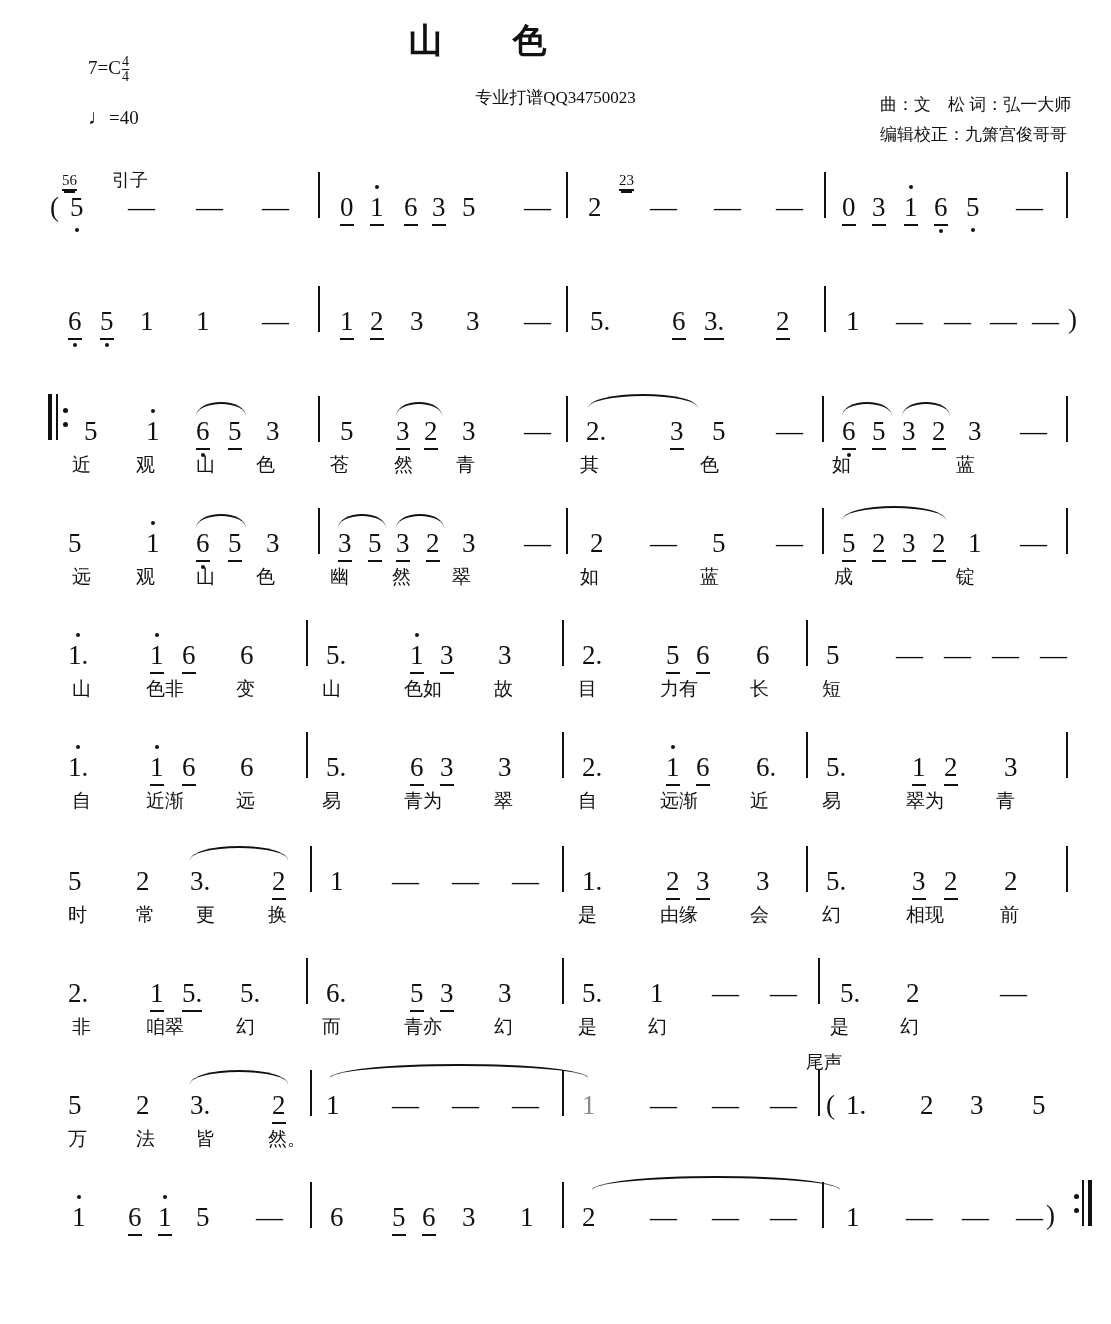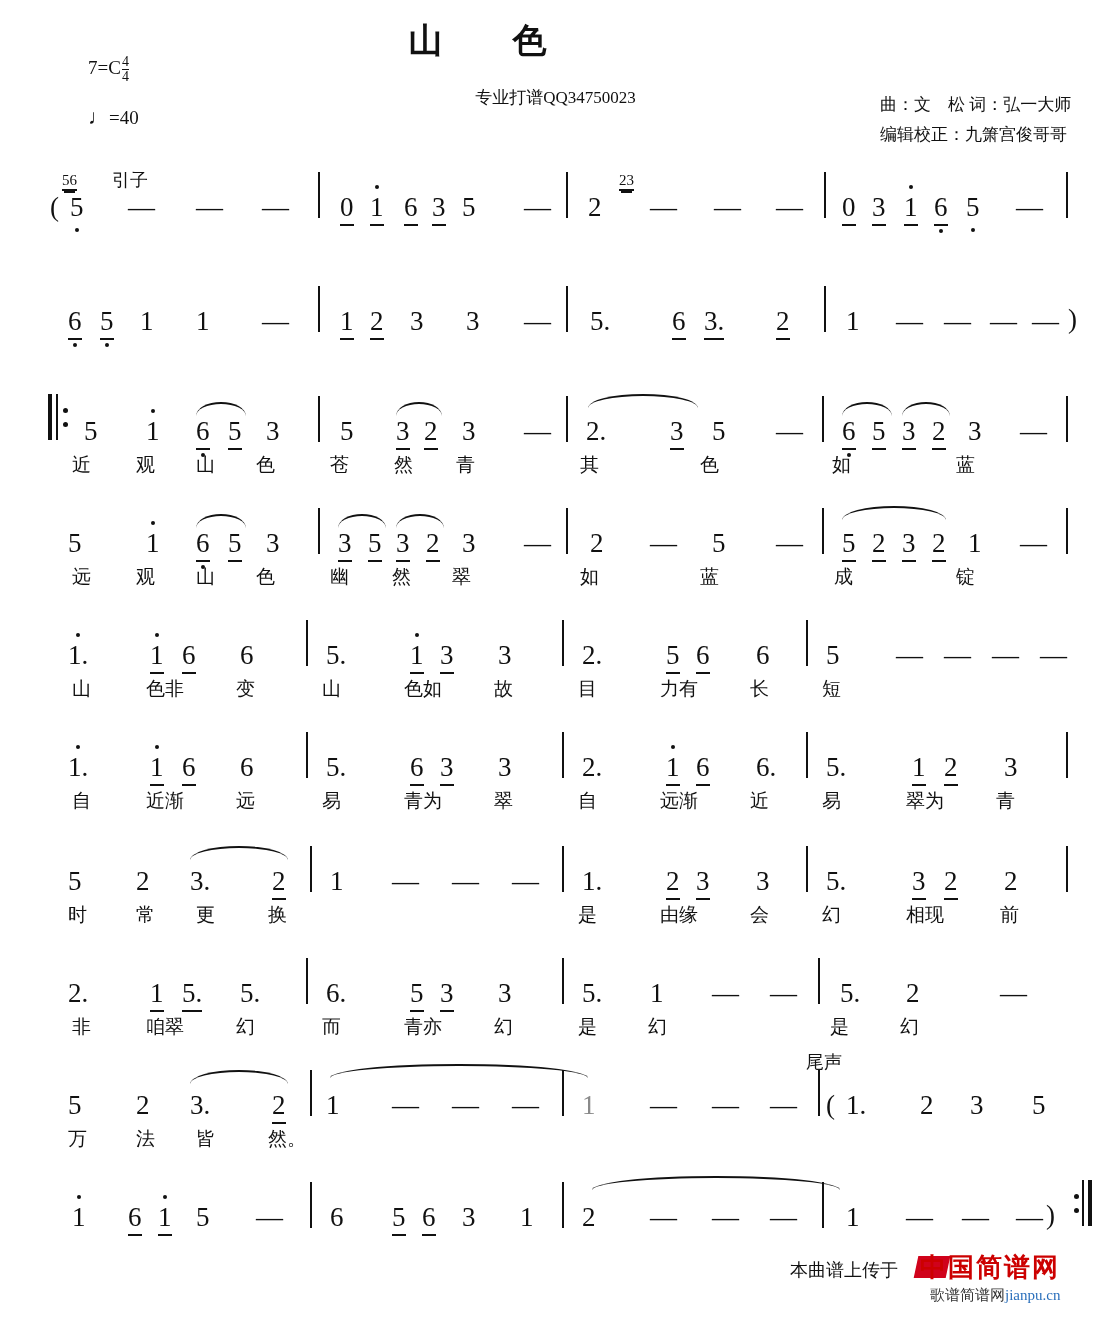--- a/index.html
+++ b/index.html
@@ -495,20 +495,14 @@
 
       <div class="repeat-start" style="left:1074px;">
         <i style="left:14px;top:0;width:4px;height:46px;"></i>
         <i style="left:8px;top:0;width:2px;height:46px;"></i>
         <i style="left:0px;top:14px;width:5px;height:5px;border-radius:50%;"></i>
         <i style="left:0px;top:28px;width:5px;height:5px;border-radius:50%;"></i>
       </div>
     </div>
   </div>
 
-  <div class="footer">
-    <span class="foot-text">本曲谱上传于</span>
-    <span class="foot-red"></span>
-    <span class="foot-logo">中国简谱网</span>
-    <span class="foot-site"><span>歌谱简谱网</span><span class="dom">jianpu.cn</span></span>
-  </div>
 
 </div>
 
 </body></html>

